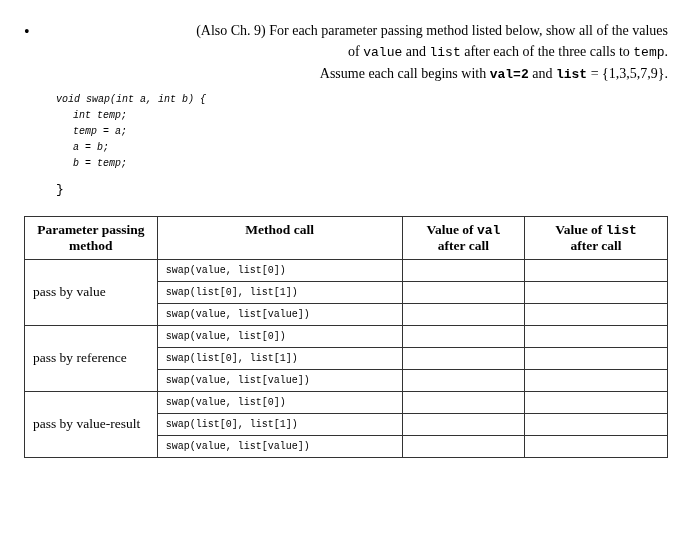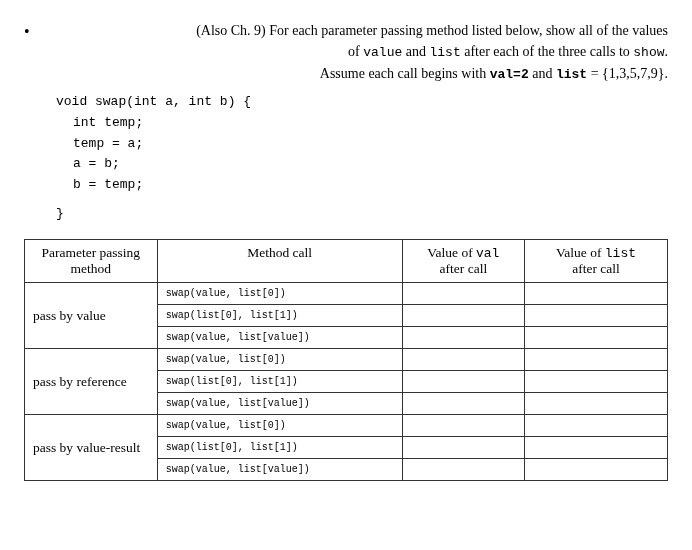--- a/index.html
+++ b/index.html
@@ -29,43 +29,44 @@
     .intro-text {
       flex: 1;
       text-align: right;
     }
     code, .mono {
       font-family: 'Courier New', Courier, monospace;
       font-size: 13px;
     }
     .code-block {
       font-family: 'Courier New', Courier, monospace;
-      font-size: 13px;
+      font-size: 10px;
       margin: 8px 0 8px 32px;
       line-height: 1.6;
+      font-style: italic;
     }
     .closing-brace {
       margin-left: 32px;
     }
     .indent1 { margin-left: 17px; }
 
     table {
       border-collapse: collapse;
       width: 100%;
       margin-top: 10px;
       font-size: 13.5px;
     }
     th, td {
       border: 1px solid #333;
       padding: 5px 8px;
       vertical-align: top;
     }
     th {
       background: #fff;
-      font-weight: normal;
+      font-weight: bold;
       font-family: Georgia, serif;
       text-align: center;
     }
     td {
       font-family: Georgia, serif;
     }
     td.method-name {
       font-family: 'Courier New', Courier, monospace;
       font-size: 10px;
     }
@@ -92,21 +93,21 @@
 <body>
 
 <div class="intro">
   <div class="bullet-row">
     <span class="bullet">•</span>
     <div class="intro-text">
       <div>
         (Also Ch. 9) For each parameter passing method listed below, show all of the values
       </div>
       <div>
-        of <span class="inline-code">value</span> and <span class="inline-code">list</span> after each of the three calls to <span class="inline-code">show</span>.
+        of <span class="inline-code">value</span> and <span class="inline-code">list</span> after each of the three calls to <span class="inline-code">temp</span>.
       </div>
       <div>
         Assume each call begins with <span class="inline-code bold-inline">val=2</span> and <span class="inline-code bold-inline">list</span> = {1,3,5,7,9}.
       </div>
     </div>
   </div>
 
   <div class="code-block">
     <div>void swap(int a, int b) {</div>
     <div class="indent1">int temp;</div>

